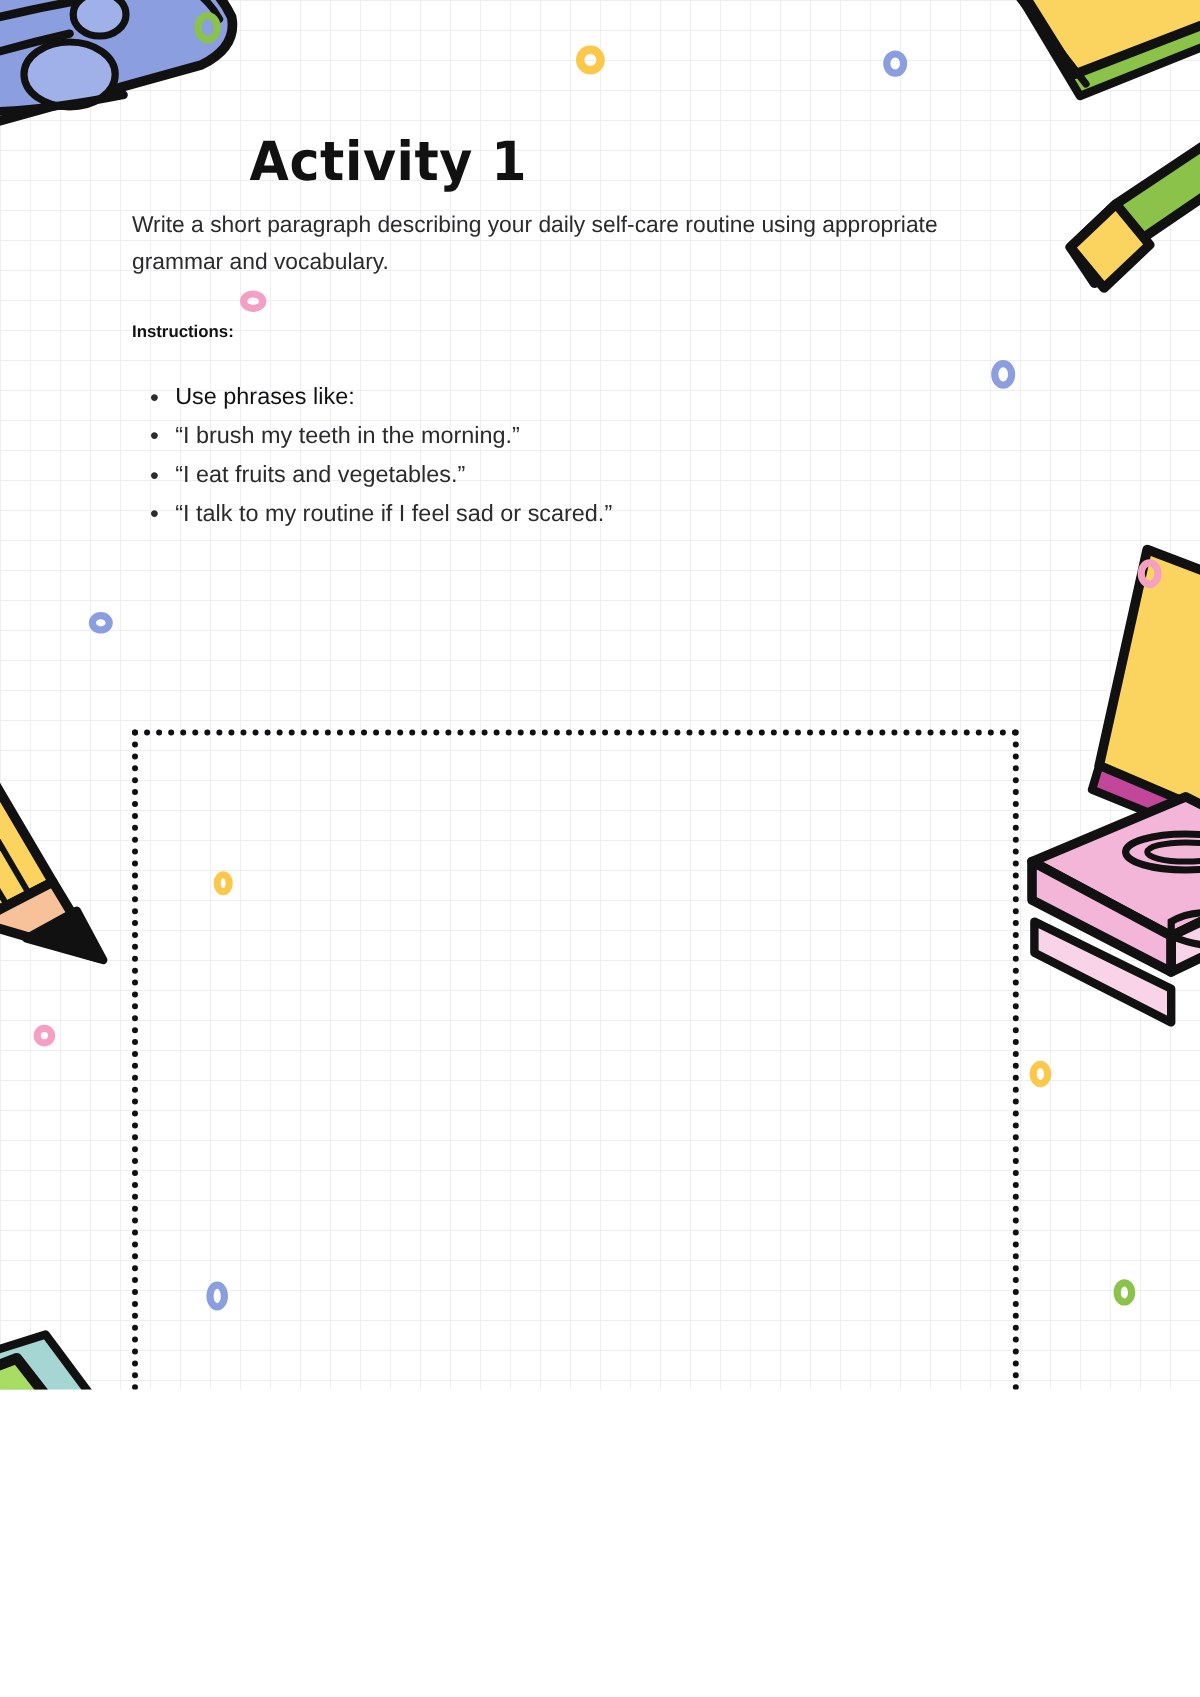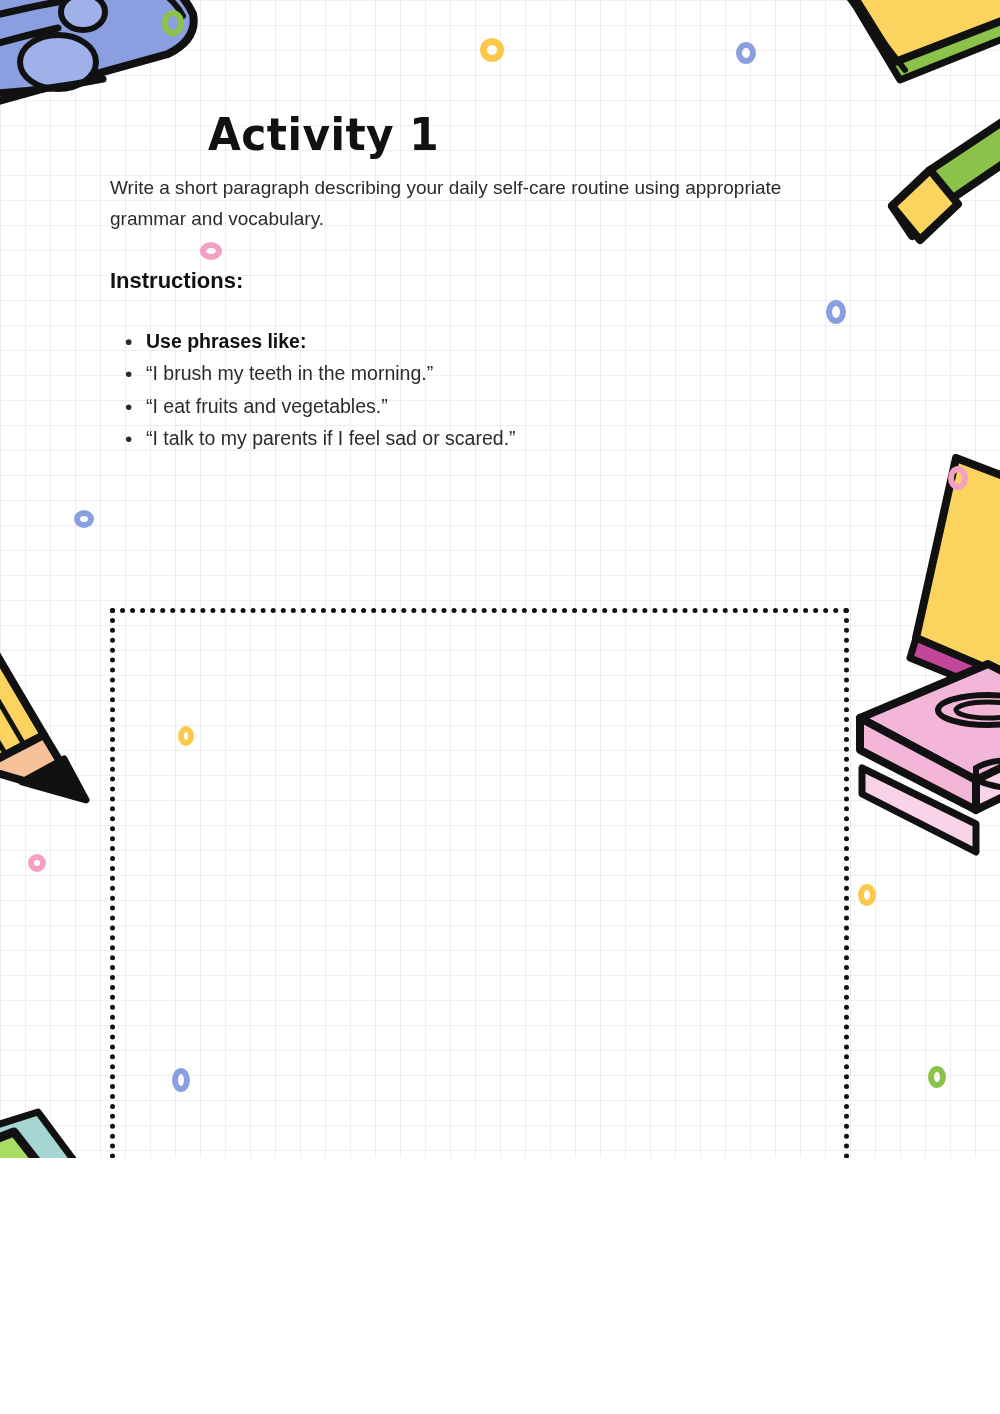--- a/index.html
+++ b/index.html
@@ -50,21 +50,21 @@
   .subtitle {
     margin-top:16px;
     font-size:19px;
     line-height:1.62;
     color:#2b2b2b;
     max-width:710px;
   }
 
   .instructions-head {
     margin-top:33px;
-    font-size:22px;
+    font-size:14px;
     font-weight:bold;
     color:#111111;
   }
 
   ul.bullets {
     margin-top:6px;
     padding-left:36px;
     list-style:none;
   }
   ul.bullets li {
@@ -74,21 +74,21 @@
     color:#2b2b2b;
     margin-bottom:1px;
   }
   ul.bullets li::before {
     content:"\2022";
     position:absolute;
     left:-21px; top:-1px;
     font-size:21px;
     color:#2b2b2b;
   }
-  ul.bullets li.bold { font-weight:bold; color:#111111; }
+  ul.bullets li.bold { font-weight:normal; color:#111111; }
 
   .gap { height:26px; }
 
   
   .answer-box {
     position:absolute;
     left:110px; top:608px;
     width:739px; height:700px;
     border:5px dotted #111111;
     background:transparent;
@@ -238,21 +238,21 @@
 
     <div class="instructions-head">Instructions:</div>
 
 
     <div class="gap"></div>
 
     <ul class="bullets">
       <li class="bold">Use phrases like:</li>
       <li>“I brush my teeth in the morning.”</li>
       <li>“I eat fruits and vegetables.”</li>
-      <li>“I talk to my parents if I feel sad or scared.”</li>
+      <li>“I talk to my routine if I feel sad or scared.”</li>
     </ul>
 
   </div>
 
   <div class="answer-box"></div>
 
   <div class="logo">
     <div class="logo-mark">
       <span class="lm-l">L</span>
       <span class="lm-i">I</span>

